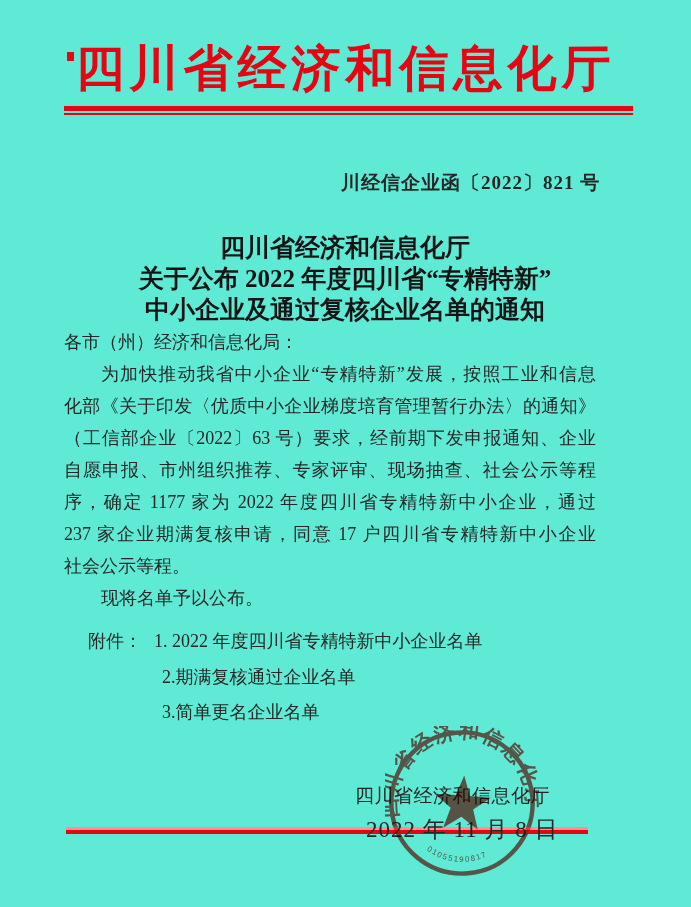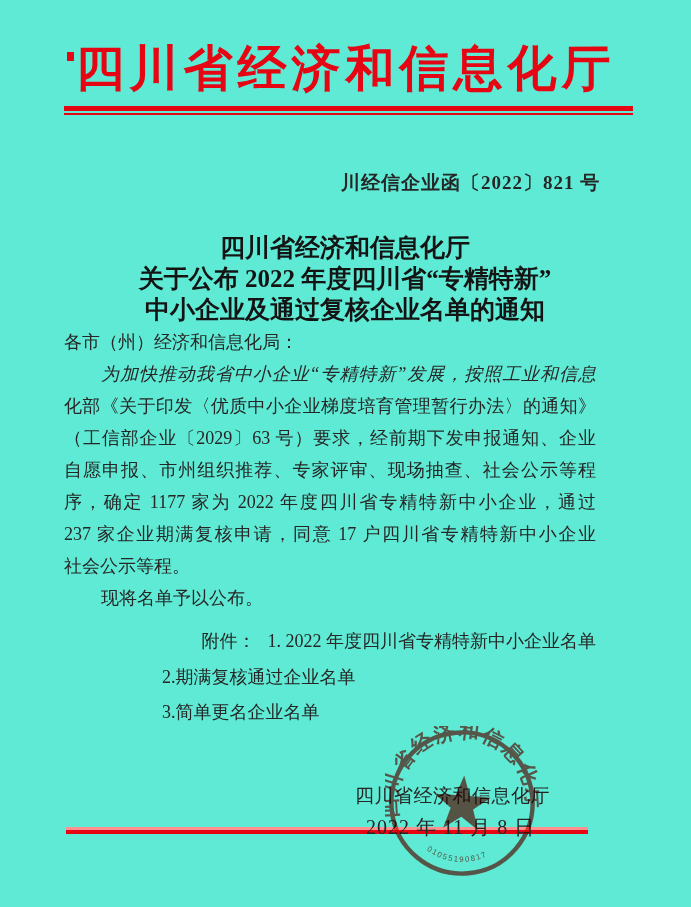--- a/index.html
+++ b/index.html
@@ -29,31 +29,31 @@
     text-align:center; font-size:25px; line-height:31px;
     font-weight:bold; color:#141414; white-space:nowrap;
   }
   
   .body-block {
     position:absolute; top:326px; left:64px; width:532px;
     font-size:18px; line-height:32px; color:#262626;
   }
   .pline { text-align:justify; text-align-last:justify; word-break:break-all;
            height:32px; overflow:hidden; }
-  .pline.first { text-indent:37px;font-style:italic; }
+  .pline.first { text-indent:37px; }
   .pline.lastline { text-align-last:auto; }
   .closing { text-indent:37px; }
   .att-block { margin-top:10px; line-height:35.5px; }
-  .att-first { margin-left:24px; white-space:nowrap;text-align:right; }
+  .att-first { margin-left:24px; white-space:nowrap; }
   .att-label { margin-right:12px; }
   .att-item  { margin-left:98px; white-space:nowrap; }
   
   .sig-agency { position:absolute; top:783px; left:355px; font-size:19px;
                 letter-spacing:0.5px; white-space:nowrap; z-index:3; }
-  .sig-date   { position:absolute; top:814px; left:366px; font-size:20px;
+  .sig-date   { position:absolute; top:814px; left:366px; font-size:23px;
                 letter-spacing:1px; white-space:nowrap; z-index:3; }
   
   .brule-light { position:absolute; top:827px; left:66px; width:522px; height:3px; z-index:1; }
   .brule-dark  { position:absolute; top:830px; left:66px; width:522px; height:4px; z-index:2; }
   
   .seal { position:absolute; left:385px; top:726px; width:154px; height:154px;
           z-index:4; mix-blend-mode:multiply; opacity:0.82; }
 </style>
 </head>
 <body>
@@ -71,21 +71,21 @@
   <div class="title">
     <div>四川省经济和信息化厅</div>
     <div>关于公布 2022 年度四川省“专精特新”</div>
     <div>中小企业及通过复核企业名单的通知</div>
   </div>
 
   <div class="body-block">
     <div class="salutation">各市（州）经济和信息化局：</div>
     <div class="pline first">为加快推动我省中小企业“专精特新”发展，按照工业和信息</div>
     <div class="pline">化部《关于印发〈优质中小企业梯度培育管理暂行办法〉的通知》</div>
-    <div class="pline">（工信部企业〔2029〕63 号）要求，经前期下发申报通知、企业</div>
+    <div class="pline">（工信部企业〔2022〕63 号）要求，经前期下发申报通知、企业</div>
     <div class="pline">自愿申报、市州组织推荐、专家评审、现场抽查、社会公示等程</div>
     <div class="pline">序，确定 1177 家为 2022 年度四川省专精特新中小企业，通过</div>
     <div class="pline">237 家企业期满复核申请，同意 17 户四川省专精特新中小企业</div>
     <div class="pline lastline">社会公示等程。</div>
     <div class="closing">现将名单予以公布。</div>
 
     <div class="att-block">
       <div class="att-first">
         <span class="att-label">附件：</span><span>1. 2022 年度四川省专精特新中小企业名单</span>
       </div>

